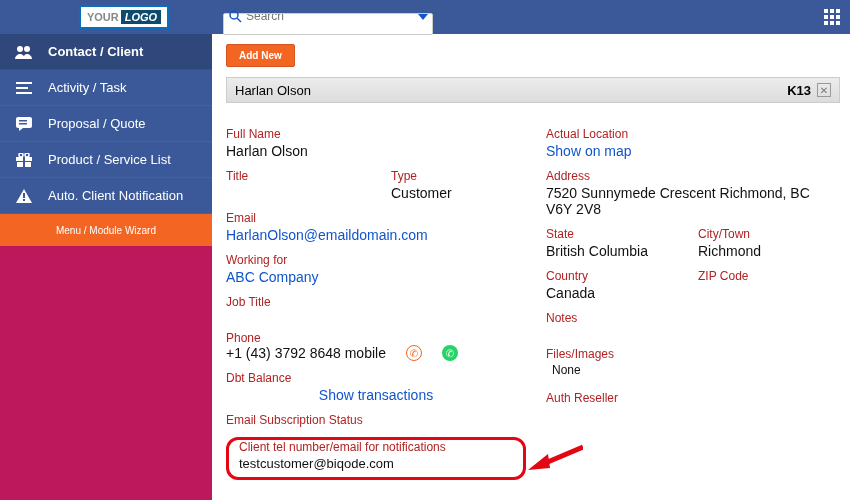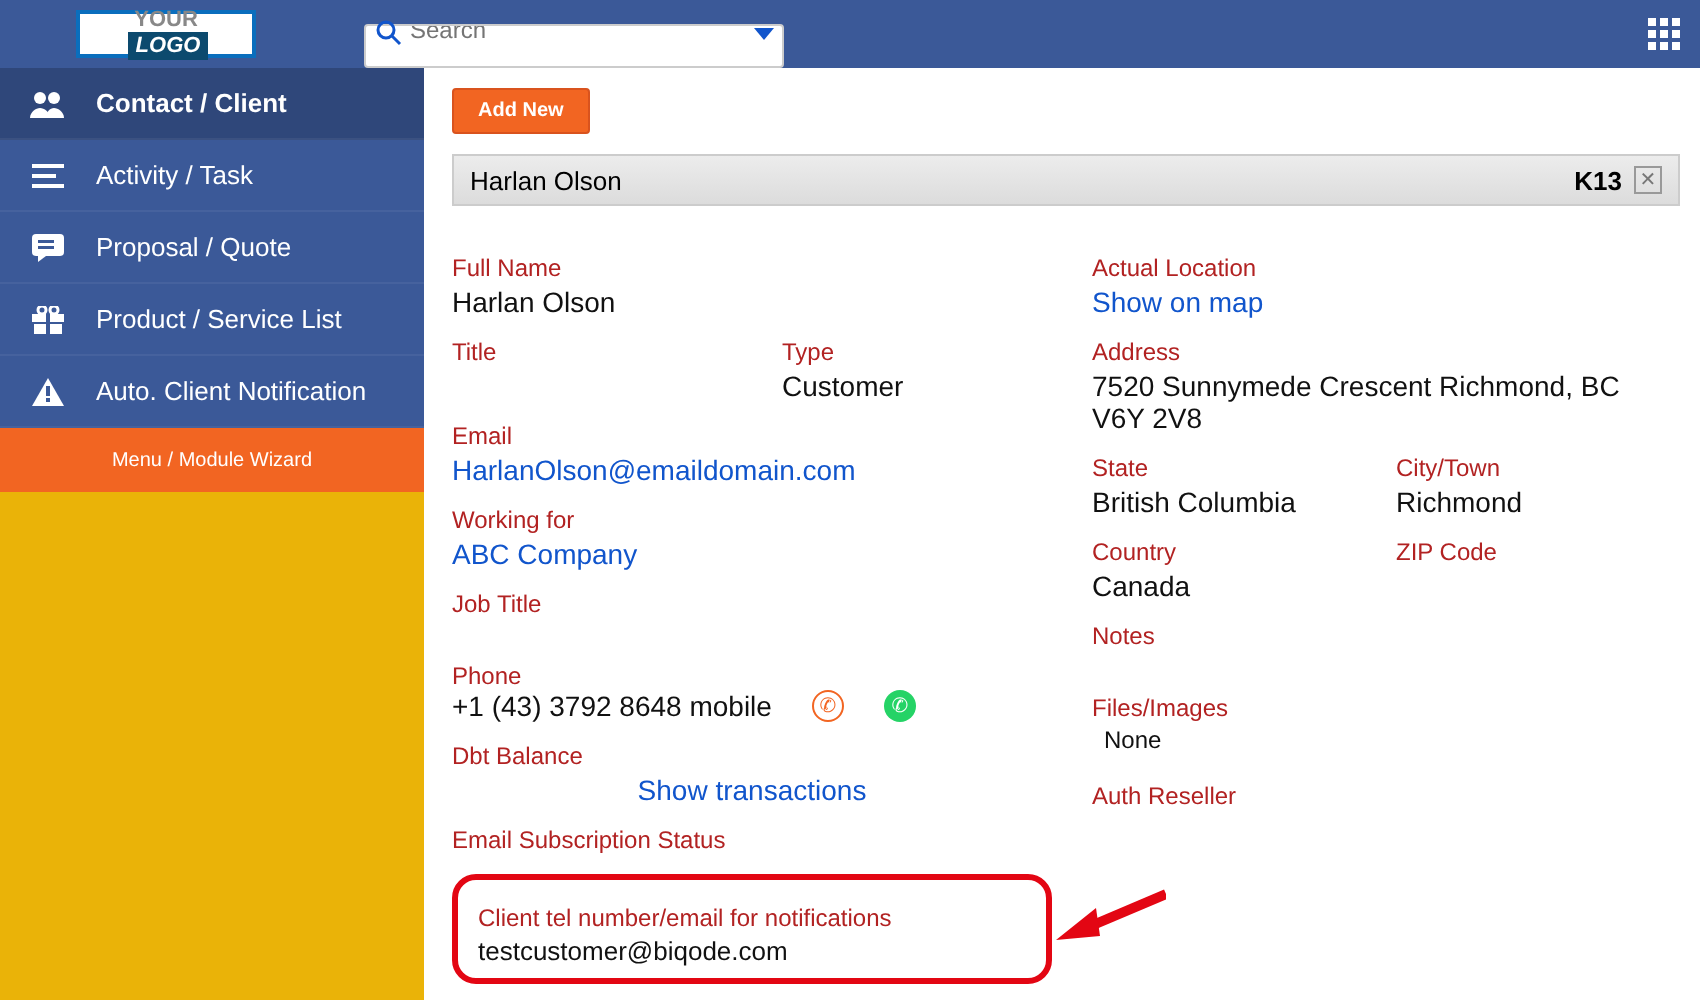--- a/index.html
+++ b/index.html
@@ -1,47 +1,47 @@
 <!DOCTYPE html>
 <html><head>
 <meta charset="utf-8">
 <style>
 * { margin:0; padding:0; box-sizing:border-box; font-family: Arial, Helvetica, sans-serif; }
 body { width:850px; height:500px; background:#f5f5f5; overflow:hidden; }
 .topbar { height:34px; background:#3b5998; display:flex; align-items:center; padding:0 10px; }
-.logo { width:90px; height:24px; background:#fff; border:2px solid #0a6ebd; display:flex; align-items:center; justify-content:center; margin-right:54px; margin-left:28px;flex-direction:column; }
+.logo { width:90px; height:24px; background:#fff; border:2px solid #0a6ebd; display:flex; align-items:center; justify-content:center; margin-right:54px; margin-left:69px; }
 .logo span.y { color:#888; font-size:11px; font-weight:bold; }
 .logo span.l { background:#0c4a6e; color:#fff; font-style:italic; font-size:11px; font-weight:bold; padding:1px 4px; margin-left:2px; }
 .searchwrap { position:relative; width:210px; height:22px; }
 .searchwrap input { width:100%; height:100%; border:1px solid #ccc; border-radius:2px; padding:0 20px 16px 22px; font-size:12px; }
 .searchwrap .sicon { position:absolute; left:5px; top:3px; }
 .searchwrap .dicon { position:absolute; right:5px; top:8px; }
 .apps-icon { margin-left:auto; display:grid; grid-template-columns:repeat(3,4px); grid-template-rows:repeat(3,4px); gap:2px; }
 .apps-icon div { background:#fff; width:4px; height:4px; }
 .layout { display:flex; height:466px; }
-.sidebar { width:212px; background:#eab308; }
+.sidebar { width:212px; background:#be185d; }
 .sb-item { height:36px; display:flex; align-items:center; padding:0 14px; color:#fff; font-size:13px; cursor:pointer; background:#3b5998; border-bottom:1px solid rgba(255,255,255,0.06); }
 .sb-item.active { background:#2f477a; font-weight:bold; }
 .sb-item .sb-ico { width:20px; margin-right:14px; display:flex; justify-content:center; }
 .sb-wizard { height:32px; background:#f26522; color:#fff; display:flex; align-items:center; justify-content:center; font-size:10px; cursor:pointer; }
 .main { flex:1; background:#fff; padding:10px 10px 0 14px; overflow:hidden; }
 .addnew { background:#f26522; color:#fff; border:1px solid #d9531e; padding:5px 12px; font-size:10px; font-weight:bold; cursor:pointer; border-radius:2px; }
 .recordbar { margin-top:10px; height:26px; background:linear-gradient(#ececec,#dcdcdc); border:1px solid #ccc; display:flex; align-items:center; padding:0 8px; font-size:13px; }
 .recordbar .code { margin-left:auto; font-weight:bold; font-size:13px; }
 .recordbar .close { margin-left:6px; width:14px; height:14px; border:1px solid #999; color:#777; font-size:10px; display:flex; align-items:center; justify-content:center; cursor:pointer; }
 .cols { display:flex; margin-top:14px; }
 .col { flex:1; padding-right:20px; }
 .lbl { color:#b22222; font-size:12px; margin-top:10px; }
 .val { color:#111; font-size:14px; margin-top:2px; }
 .lnk { color:#1155cc; font-size:14px; margin-top:2px; cursor:pointer; }
 .row2 { display:flex; gap:30px; }
 .row2 > div { flex:1; }
 .phone-row { display:flex; align-items:center; gap:20px; }
 .phone-row .picon { width:16px; height:16px; border-radius:50%; display:flex; align-items:center; justify-content:center; font-size:10px; }
-.callout { border:3px solid #e30613; border-radius:12px; padding:12px 10px 6px 10px; margin-top:10px; width:300px; position:relative; }
+.callout { border:3px solid #e30613; border-radius:12px; padding:0 10px 6px 10px; margin-top:10px; width:300px; position:relative; }
 .callout .lbl { margin-top:0; font-size:12px; }
 .callout .val { font-size:13px; }
 .arrow { position:absolute; right:-60px; top:2px; }
 svg { display:block; }
 </style>
 </head>
 <body>
 
 <div class="topbar">
   <div class="logo">

